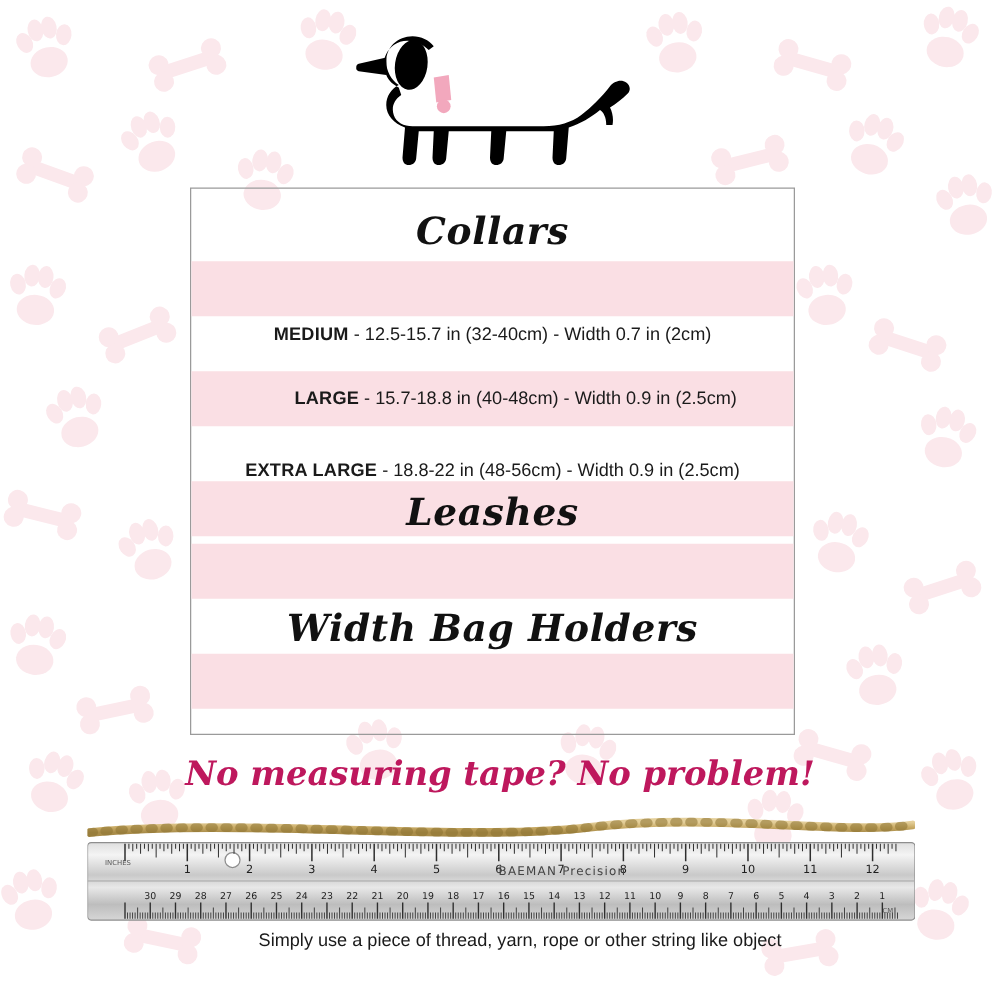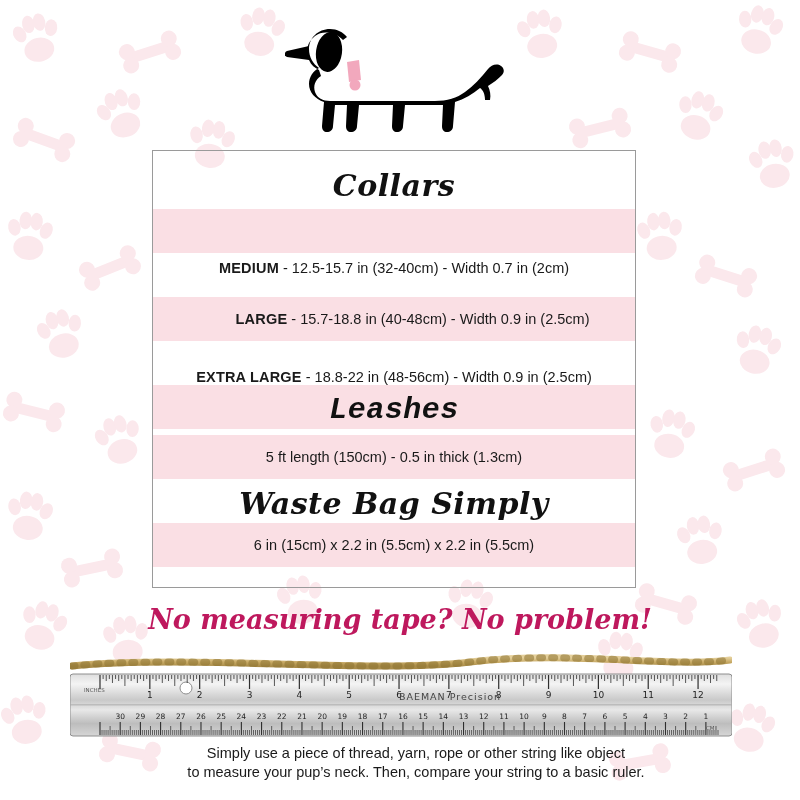--- a/index.html
+++ b/index.html
@@ -274,34 +274,28 @@
 
       <div class="chart-row" style="top:146px; height:44px;padding-left:37px;">
         <span class="spec-line"><b>LARGE</b><span> - 15.7-18.8 in (40-48cm) - Width 0.9 in (2.5cm)</span></span>
       </div>
 
       <div class="chart-row" style="top:190px; height:44px;align-items:flex-end;">
         <span class="spec-line"><b>EXTRA LARGE</b><span> - 18.8-22 in (48-56cm) - Width 0.9 in (2.5cm)</span></span>
       </div>
 
       <div class="chart-row" style="top:234px; height:50px;">
-        <span class="script-head" style="font-size:30px;font-family:Liberation Mono, monospace;">Leashes</span>
+        <span class="script-head" style="font-size:30px;">Leashes</span>
       </div>
 
-      <div class="chart-row" style="top:284px; height:44px;">
-        <span class="spec-line">5 ft length (150cm) - 0.5 in thick (1.3cm)</span>
+
+      <div class="chart-row" style="top:328px; height:48px;">
+        <span class="script-head" style="font-size:30px;">Width Bag Holders</span>
       </div>
 
-      <div class="chart-row" style="top:328px; height:48px;">
-        <span class="script-head" style="font-size:30px;">Waste Bag Simply</span>
-      </div>
-
-      <div class="chart-row" style="top:372px; height:44px;">
-        <span class="spec-line">6 in (15cm) x 2.2 in (5.5cm) x 2.2 in (5.5cm)</span>
-      </div>
 
     </div>
   </div>
 
   <div id="tip-heading">No measuring tape? No problem!</div>
 
   <div id="ruler-wrap">
     <svg width="662" height="90" viewBox="0 0 662 90" aria-hidden="true">
       <defs>
         <linearGradient id="steel" x1="0" y1="0" x2="0" y2="1">
@@ -889,16 +883,15 @@
         </g>
 
       <text x="380" y="48" text-anchor="middle" font-family="DejaVu Sans, sans-serif" font-size="9.5" fill="#444" letter-spacing="1" id="brand-label">BAEMAN Precision</text>
       <text x="14" y="40" font-family="DejaVu Sans, sans-serif" font-size="5.5" fill="#555" id="unit-left-label">INCHES</text>
       <text x="636" y="78" font-family="DejaVu Sans, sans-serif" font-size="5.5" fill="#555" id="unit-right-label">CM</text>
     </svg>
   </div>
 
   <div id="footer-text">
     <div>Simply use a piece of thread, yarn, rope or other string like object</div>
-    <div>to measure your pup’s neck. Then, compare your string to a basic ruler.</div>
   </div>
 
 </div>
 
 </body></html>

